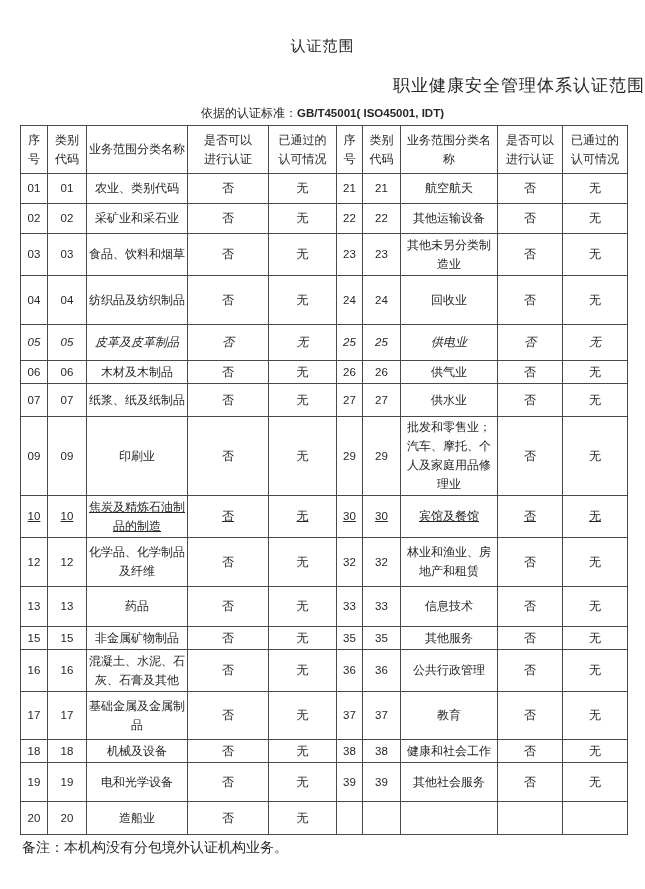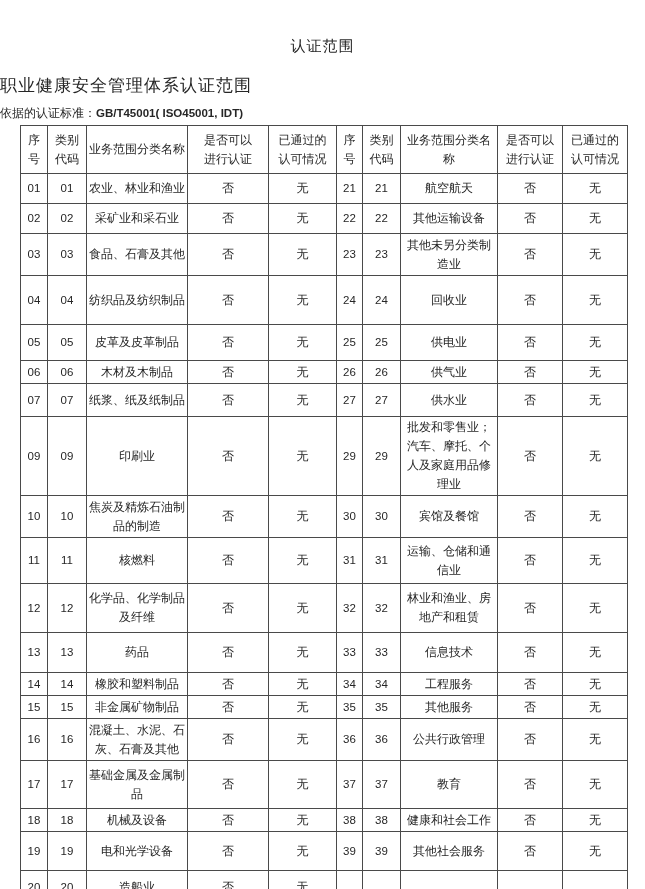--- a/index.html
+++ b/index.html
@@ -8,25 +8,25 @@
     font-family:"Liberation Serif", serif;
     color:#262626;
   }
   .page { position:relative; width:645px; height:889px; background:#fff; }
   .title {
     margin:0; padding-top:37px; text-align:center;
     font-size:15px; font-weight:normal; line-height:19px;
     letter-spacing:1px;
   }
   .subtitle {
-    margin:0; margin-top:19px; text-align:left;
+    margin:0; margin-top:19px; text-align:right;
     font-size:17px; font-weight:normal; line-height:22px;
     letter-spacing:1px;
   }
-  .standard { margin-top:9px; text-align:left; font-size:12px; line-height:15px; }
+  .standard { margin-top:9px; text-align:center; font-size:12px; line-height:15px; }
   .standard .val { font-family:"Liberation Sans", sans-serif; font-weight:bold; font-size:11.5px; }
   table.scope {
     margin-left:20px; margin-top:4px;
     border-collapse:collapse; table-layout:fixed; width:607px;
     border:1.5px solid #404040;
     padding-left:38px;
   }
   th, td {
     border:1px solid #4a4a4a;
     text-align:center; vertical-align:middle;
@@ -72,21 +72,21 @@
         <th><span class="w2">类别代码</span></th>
         <th><span>业务范围分类名称</span></th>
         <th><span class="w4">是否可以进行认证</span></th>
         <th><span class="w4">已通过的认可情况</span></th>
       </tr>
     </thead>
     <tbody id="tbody">
         <tr style="height: 30px; margin-left: 40px;">
     <td class="num">01</td>
     <td class="num">01</td>
-    <td>农业、林业和渔业</td>
+    <td>农业、类别代码</td>
     <td>否</td>
     <td>无</td>
     <td class="num">21</td>
     <td class="num">21</td>
     <td>航空航天</td>
     <td>否</td>
     <td>无</td>
   </tr>
         <tr style="height: 30px;">
     <td class="num">02</td>
@@ -96,42 +96,42 @@
     <td>无</td>
     <td class="num">22</td>
     <td class="num">22</td>
     <td>其他运输设备</td>
     <td>否</td>
     <td>无</td>
   </tr>
         <tr style="height: 42px;">
     <td class="num">03</td>
     <td class="num">03</td>
-    <td>食品、石膏及其他</td>
+    <td>食品、饮料和烟草</td>
     <td>否</td>
     <td>无</td>
     <td class="num">23</td>
     <td class="num">23</td>
     <td>其他未另分类制造业</td>
     <td>否</td>
     <td>无</td>
   </tr>
         <tr style="height: 49px;">
     <td class="num">04</td>
     <td class="num">04</td>
     <td>纺织品及纺织制品</td>
     <td>否</td>
     <td>无</td>
     <td class="num">24</td>
     <td class="num">24</td>
     <td>回收业</td>
     <td>否</td>
     <td>无</td>
   </tr>
-        <tr style="height: 36px;">
+        <tr style="height: 36px; font-style: italic;">
     <td class="num">05</td>
     <td class="num">05</td>
     <td>皮革及皮革制品</td>
     <td>否</td>
     <td>无</td>
     <td class="num">25</td>
     <td class="num">25</td>
     <td>供电业</td>
     <td>否</td>
     <td>无</td>
@@ -165,41 +165,29 @@
     <td class="num">09</td>
     <td>印刷业</td>
     <td>否</td>
     <td>无</td>
     <td class="num">29</td>
     <td class="num">29</td>
     <td>批发和零售业；汽车、摩托、个人及家庭用品修理业</td>
     <td>否</td>
     <td>无</td>
   </tr>
-        <tr style="height: 42px;">
+        <tr style="height: 42px; text-decoration: underline;">
     <td class="num">10</td>
     <td class="num">10</td>
     <td>焦炭及精炼石油制品的制造</td>
     <td>否</td>
     <td>无</td>
     <td class="num">30</td>
     <td class="num">30</td>
     <td>宾馆及餐馆</td>
-    <td>否</td>
-    <td>无</td>
-  </tr>
-        <tr style="height: 46px;">
-    <td class="num">11</td>
-    <td class="num">11</td>
-    <td>核燃料</td>
-    <td>否</td>
-    <td>无</td>
-    <td class="num">31</td>
-    <td class="num">31</td>
-    <td>运输、仓储和通信业</td>
     <td>否</td>
     <td>无</td>
   </tr>
         <tr style="height: 49px;">
     <td class="num">12</td>
     <td class="num">12</td>
     <td>化学品、化学制品及纤维</td>
     <td>否</td>
     <td>无</td>
     <td class="num">32</td>
@@ -210,32 +198,20 @@
   </tr>
         <tr style="height: 40px;">
     <td class="num">13</td>
     <td class="num">13</td>
     <td>药品</td>
     <td>否</td>
     <td>无</td>
     <td class="num">33</td>
     <td class="num">33</td>
     <td>信息技术</td>
-    <td>否</td>
-    <td>无</td>
-  </tr>
-        <tr style="height: 23px;">
-    <td class="num">14</td>
-    <td class="num">14</td>
-    <td>橡胶和塑料制品</td>
-    <td>否</td>
-    <td>无</td>
-    <td class="num">34</td>
-    <td class="num">34</td>
-    <td>工程服务</td>
     <td>否</td>
     <td>无</td>
   </tr>
         <tr style="height: 23px;">
     <td class="num">15</td>
     <td class="num">15</td>
     <td>非金属矿物制品</td>
     <td>否</td>
     <td>无</td>
     <td class="num">35</td>

